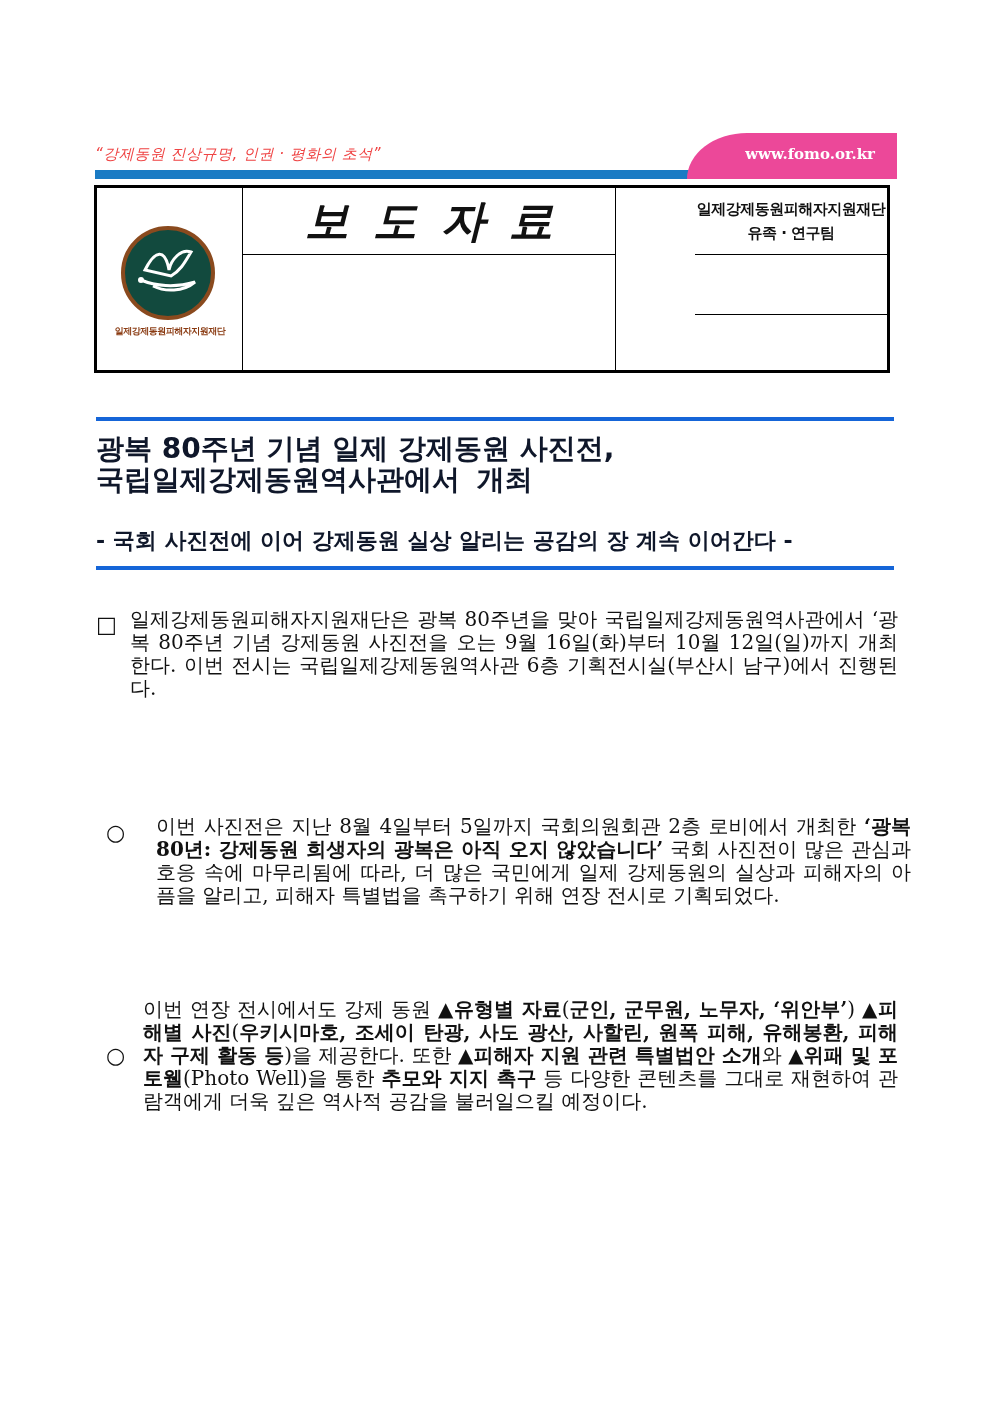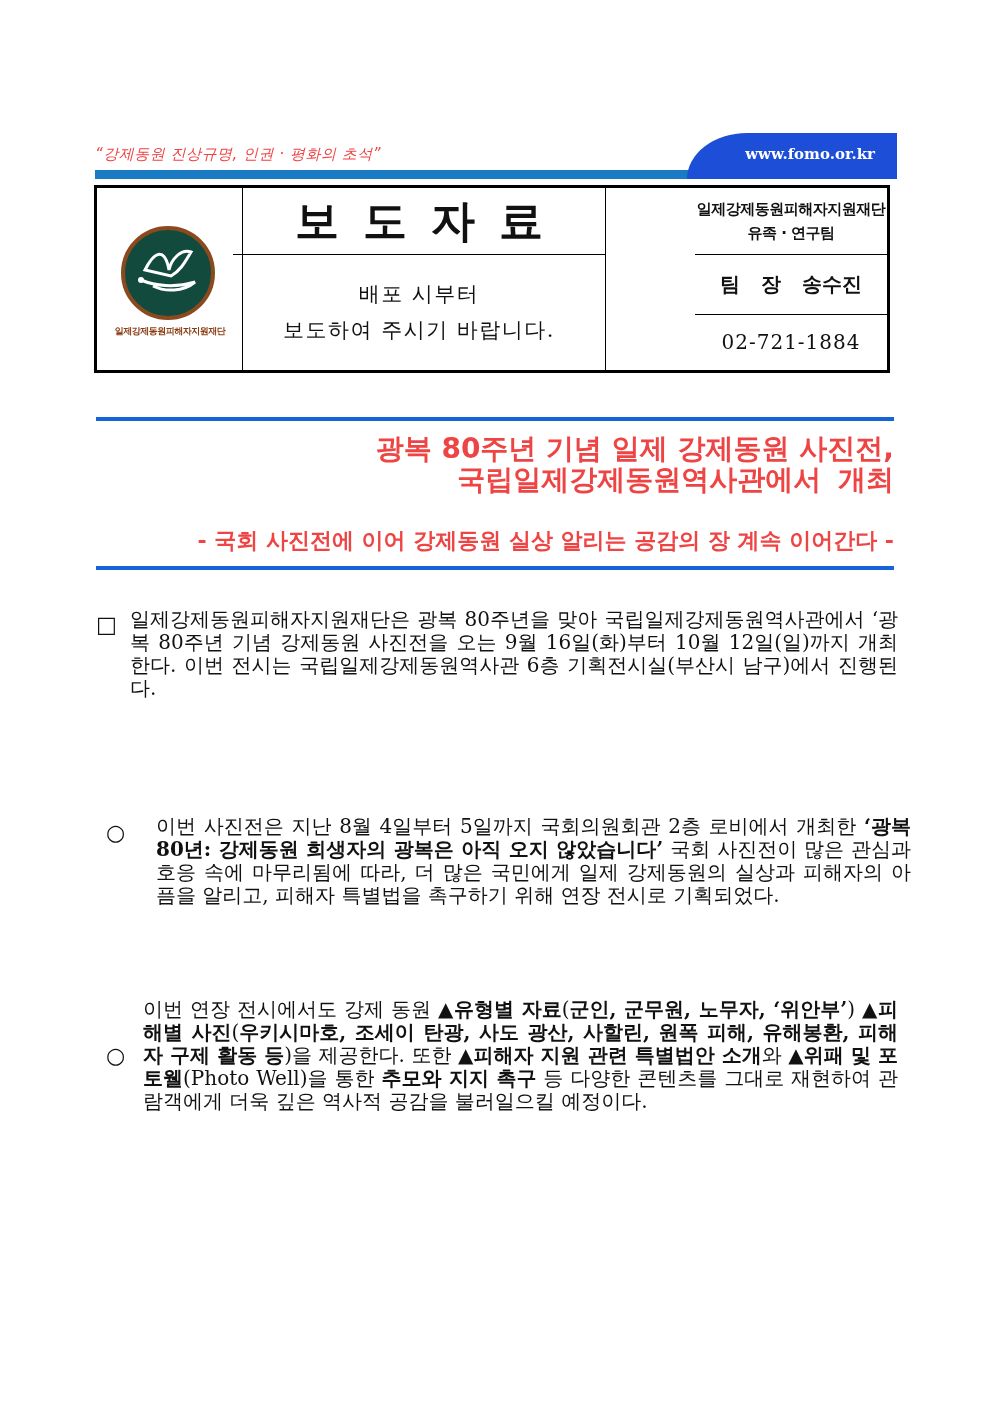--- a/index.html
+++ b/index.html
@@ -4,31 +4,31 @@
 <style>
   html, body { margin:0; padding:0; background:#ffffff; }
   body { width:992px; height:1403px; position:relative; overflow:hidden;
          font-family:"DejaVu Serif","Liberation Serif",serif; color:#111; }
 
   
   .banner { position:absolute; left:95px; top:133px; width:802px; height:48px; }
   .banner-slogan { position:absolute; left:0; top:12px; font-size:15px; color:#ef4444;
                    font-family:"DejaVu Sans","Liberation Sans",sans-serif; font-style:italic; letter-spacing:0.5px;}
   .banner-bar { position:absolute; left:0; top:37px; width:802px; height:9px; background:#1a7bc4; }
-  .banner-tab { position:absolute; right:0; top:0; width:210px; height:46px; background:#1d4ed8;
+  .banner-tab { position:absolute; right:0; top:0; width:210px; height:46px; background:#ec4899;
                 border-top-left-radius:60px 46px; }
   .banner-url { position:absolute; right:22px; top:12px; color:#fff; font-weight:bold; font-size:15px;
                 font-family:"DejaVu Serif","Liberation Serif",serif; }
 
   
   .hdr { position:absolute; left:94px; top:185px; width:796px; height:188px;
          border:3px solid #000; box-sizing:border-box; }
   .hdr .col { position:absolute; top:0; bottom:0; border-right:1px solid #000; box-sizing:border-box; }
   .logo-cell { left:0; width:146px; }
-  .title-cell { left:136px; width:373px; }
+  .title-cell { left:146px; width:373px;font-style:italic; }
   .label-cell { left:519px; width:79px; }
   .value-cell { left:598px; width:192px; border-right:none !important; }
   .hline { position:absolute; left:0; right:0; border-top:1px solid #000; }
 
   .logo-circle { position:absolute; left:24px; top:38px; width:94px; height:94px; border-radius:50%;
                  background:#124a3e; border:4px solid #8a4a1e; box-sizing:border-box; }
   .logo-text { position:absolute; left:6px; top:137px; width:134px; text-align:center; font-size:9px;
                color:#8a3b12; font-family:"DejaVu Sans","Liberation Sans",sans-serif; font-weight:bold; letter-spacing:-0.5px; }
 
   .press-title { position:absolute; left:0; top:0; width:100%; height:66px; display:flex; align-items:center; justify-content:center;
@@ -38,22 +38,22 @@
                   align-items:center; justify-content:center; font-size:21px; line-height:36px; letter-spacing:1.5px; }
 
   .cell-text { position:absolute; left:0; width:100%; display:flex; align-items:center; justify-content:center; text-align:center; }
   .lbl { font-family:"DejaVu Sans","Liberation Sans",sans-serif; font-weight:bold; font-size:20px; }
   .org { font-family:"DejaVu Sans","Liberation Sans",sans-serif; font-size:15px; line-height:24px; font-weight:bold; letter-spacing:-0.5px; flex-direction:column;}
   .val { font-size:20px; letter-spacing:1px; }
   .valbold { font-family:"DejaVu Sans","Liberation Sans",sans-serif; font-weight:bold; font-size:20px; }
 
   
   .rule { position:absolute; left:96px; width:798px; height:4px; background:#1565d8; }
-  .headline { position:absolute; left:96px; width:798px; text-align:right; font-family:"DejaVu Sans","Liberation Sans",sans-serif;
-              font-weight:bold; color:#ef4444; }
+  .headline { position:absolute; left:96px; width:798px; text-align:left; font-family:"DejaVu Sans","Liberation Sans",sans-serif;
+              font-weight:bold; color:#0f172a; }
   .h1 { font-size:28px; }
   .h-sub { font-size:22px; }
 
   
   .para { position:absolute; font-size:20px; line-height:23px; text-align:justify; text-align-last:left; }
   .para b { font-weight:bold; }
   .bullet { position:absolute; font-size:22px; }
 </style>
 </head>
 <body>
@@ -74,36 +74,30 @@
         <path d="M16 50 C30 56, 50 58, 70 52 C58 62, 40 62, 28 56" fill="none" stroke="#fff" stroke-width="3"></path>
         <circle cx="16" cy="50" r="3" fill="#fff"></circle>
       </svg>
     </div>
     <div class="logo-text">일제강제동원피해자지원재단</div>
   </div>
 
   <div class="col title-cell">
     <div class="press-title">보도자료</div>
     <div class="hline" style="top:66px;"></div>
-    <div class="release-note">
-      <span>배포 시부터</span>
-      <span>보도하여 주시기 바랍니다.</span>
-    </div>
   </div>
 
 
   <div class="col value-cell">
     <div class="cell-text org" style="top:0;height:66px;">
       <span>일제강제동원피해자지원재단</span>
       <span>유족 · 연구팀</span>
     </div>
     <div class="hline" style="top:66px;"></div>
-    <div class="cell-text valbold" style="top:66px;height:60px;white-space:pre;">팀   장   송수진</div>
     <div class="hline" style="top:126px;"></div>
-    <div class="cell-text val" style="top:126px;height:56px;">02-721-1884</div>
   </div>
 </div>
 
 <div class="rule" style="top:417px;"></div>
 <div class="headline h1" style="top:430px;">광복 80주년 기념 일제 강제동원 사진전,</div>
 <div class="headline h1" style="top:461px;font-family:Liberation Mono, monospace;">국립일제강제동원역사관에서 개최</div>
 <div class="headline h-sub" style="top:526px;">- 국회 사진전에 이어 강제동원 실상 알리는 공감의 장 계속 이어간다 -</div>
 <div class="rule" style="top:566px;"></div>
 
 <span class="bullet" style="left:96px;top:612px;">□</span>

